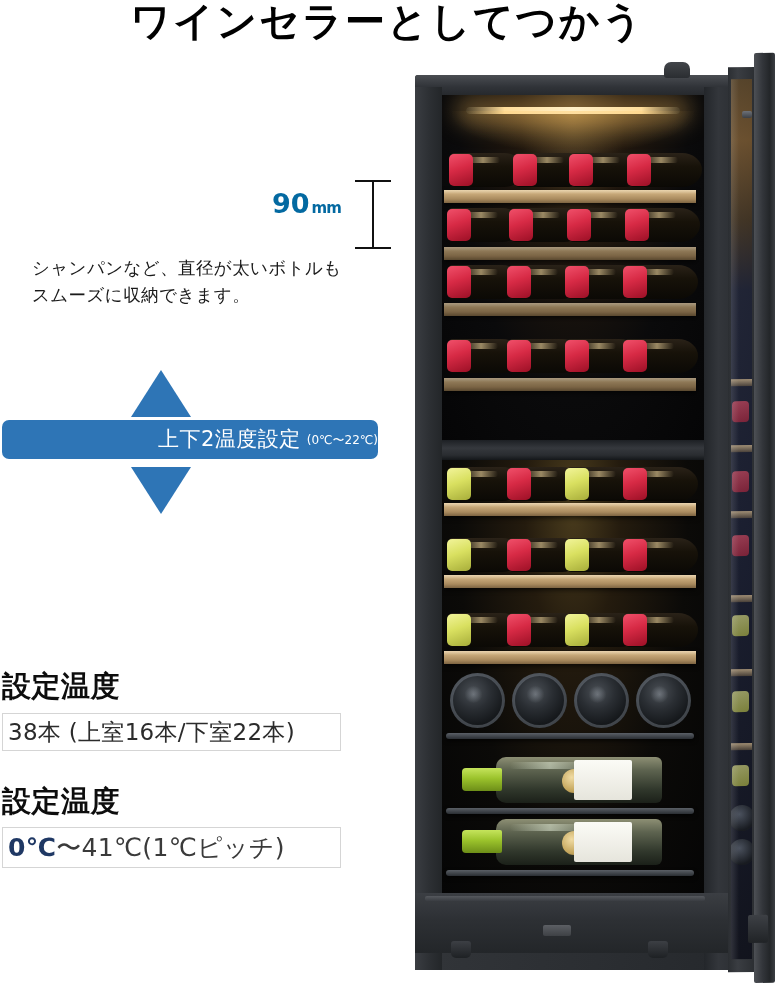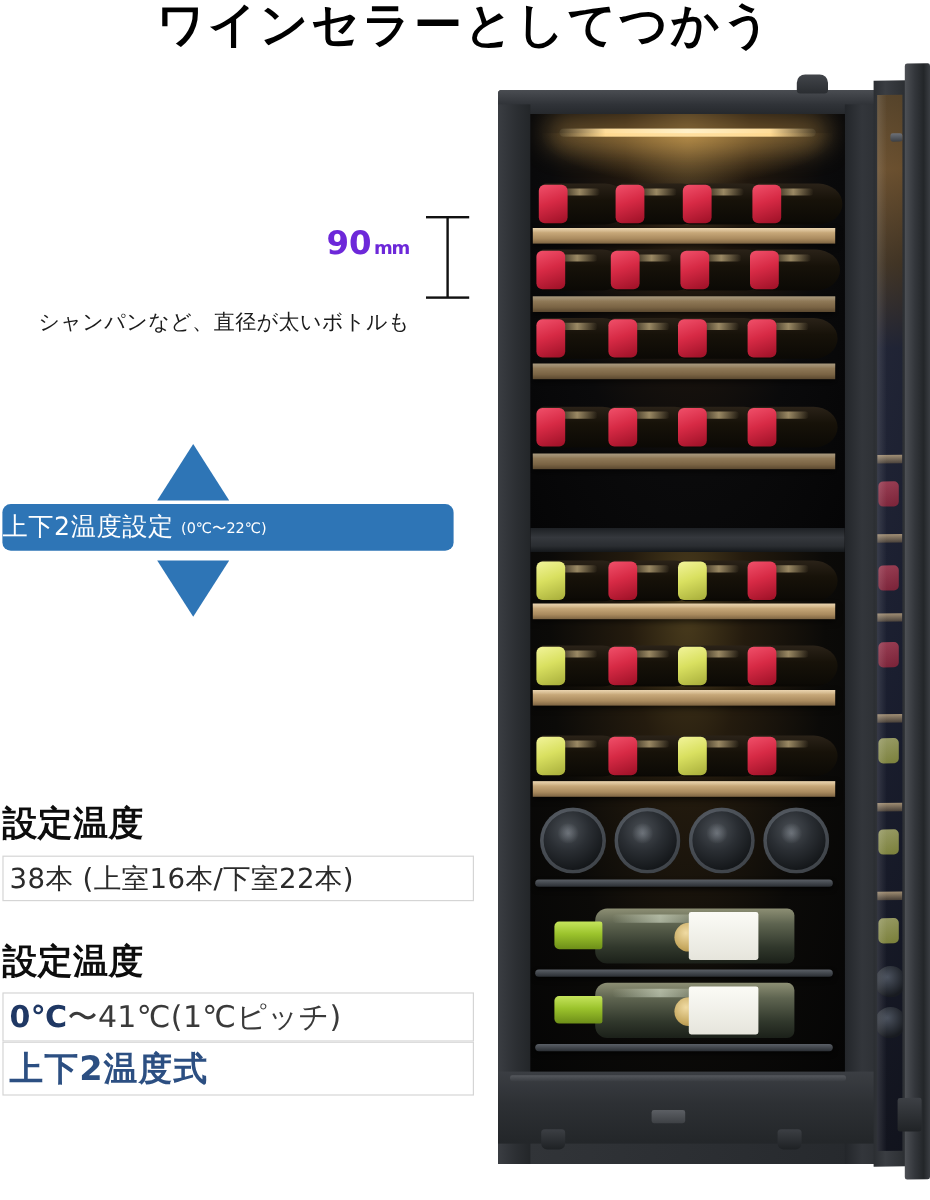--- a/index.html
+++ b/index.html
@@ -19,21 +19,21 @@
     font-family:"DejaVu Sans","Liberation Sans",sans-serif;
     font-size:40px;font-weight:700;color:#000;
     letter-spacing:2px;line-height:1.15;
     white-space:nowrap;
   }
 
   
   .dim-wrap{position:absolute;left:272px;top:190px;}
   .dim-label{
     font-family:"DejaVu Sans","Liberation Sans",sans-serif;
-    font-weight:700;color:#6d28d9;font-size:27px;line-height:1;
+    font-weight:700;color:#0369a1;font-size:27px;line-height:1;
     display:flex;align-items:baseline;
   }
   .dim-label .unit{font-size:15px;font-weight:700;margin-left:2px;letter-spacing:-1px;}
   .bracket{position:absolute;left:355px;top:180px;width:36px;height:69px;}
   .bracket .cap{position:absolute;left:0;width:36px;height:2px;background:#111;}
   .bracket .cap.top{top:0;}
   .bracket .cap.bot{bottom:0;}
   .bracket .stem{position:absolute;left:17px;top:1px;width:2px;height:67px;background:#111;}
 
   
@@ -54,37 +54,37 @@
   }
   .tri.down{
     left:131px;top:467px;
     border-left:30px solid transparent;border-right:30px solid transparent;
     border-top:47px solid #2E75B6;
   }
   .banner{
     position:absolute;left:2px;top:420px;width:376px;height:39px;
     background:#2E75B6;border-radius:7px;
     box-sizing:border-box;
-    display:flex;align-items:center;justify-content:flex-start;
+    display:flex;align-items:center;justify-content:flex-end;
     color:#fff;
     font-family:"DejaVu Sans","Liberation Sans",sans-serif;
     font-size:21px;line-height:1;white-space:nowrap;
     letter-spacing:0.5px;
   }
   .banner .paren{font-size:12px;margin-left:6px;letter-spacing:0;}
 
   
   .spec-h{
     position:absolute;left:2px;
     font-family:"DejaVu Sans","Liberation Sans",sans-serif;
     font-weight:700;font-size:29px;color:#0d0d0d;line-height:1;
     letter-spacing:0.5px;white-space:nowrap;
   }
   .spec-box{
-    position:absolute;left:2px;width:393px;
+    position:absolute;left:2px;width:339px;
     border:1px solid #d5d5d5;box-sizing:border-box;
     background:#fff;
     display:flex;align-items:center;
     padding-left:5px;
     font-family:"DejaVu Sans","Liberation Sans",sans-serif;
     white-space:nowrap;
   }
   .spec-box.count{top:713px;height:38px;font-size:23px;color:#2b2b2b;letter-spacing:0.3px;}
   .spec-box.temp{top:827px;height:41px;font-size:25px;color:#3a3a3a;letter-spacing:0.3px;}
   .spec-box.mode{top:868px;height:45px;font-size:28px;letter-spacing:1px;}
@@ -304,41 +304,39 @@
     </div>
   </div>
   <div class="bracket">
     <div class="cap top"></div>
     <div class="stem"></div>
     <div class="cap bot"></div>
   </div>
 
   <div class="desc">
     <div>シャンパンなど、直径が太いボトルも</div>
+    <div>スムーズに収納できます。</div>
   </div>
 
   <div class="tri up"></div>
   <div class="banner">
     <span>上下2温度設定</span>
     <span class="paren">(0℃〜22℃)</span>
   </div>
   <div class="tri down"></div>
 
   <div class="spec-h" style="top:672px">設定温度</div>
   <div class="spec-box count">
     <span>38本 (上室16本/下室22本)</span>
   </div>
 
   <div class="spec-h" style="top:787px">設定温度</div>
   <div class="spec-box temp">
     <span class="accent">0℃</span>
       <span>〜41℃(1℃ピッチ)</span>
-  </div>
-  <div class="spec-box mode">
-    <span class="accent">上下2温度式</span>
   </div>
 
   <div class="cellar">
 
     <div class="cab-body"></div>
     <div class="cab-top"></div>
     <div class="hinge-knob"></div>
     <div class="pillar-l"></div>
     <div class="pillar-r"></div>
 

